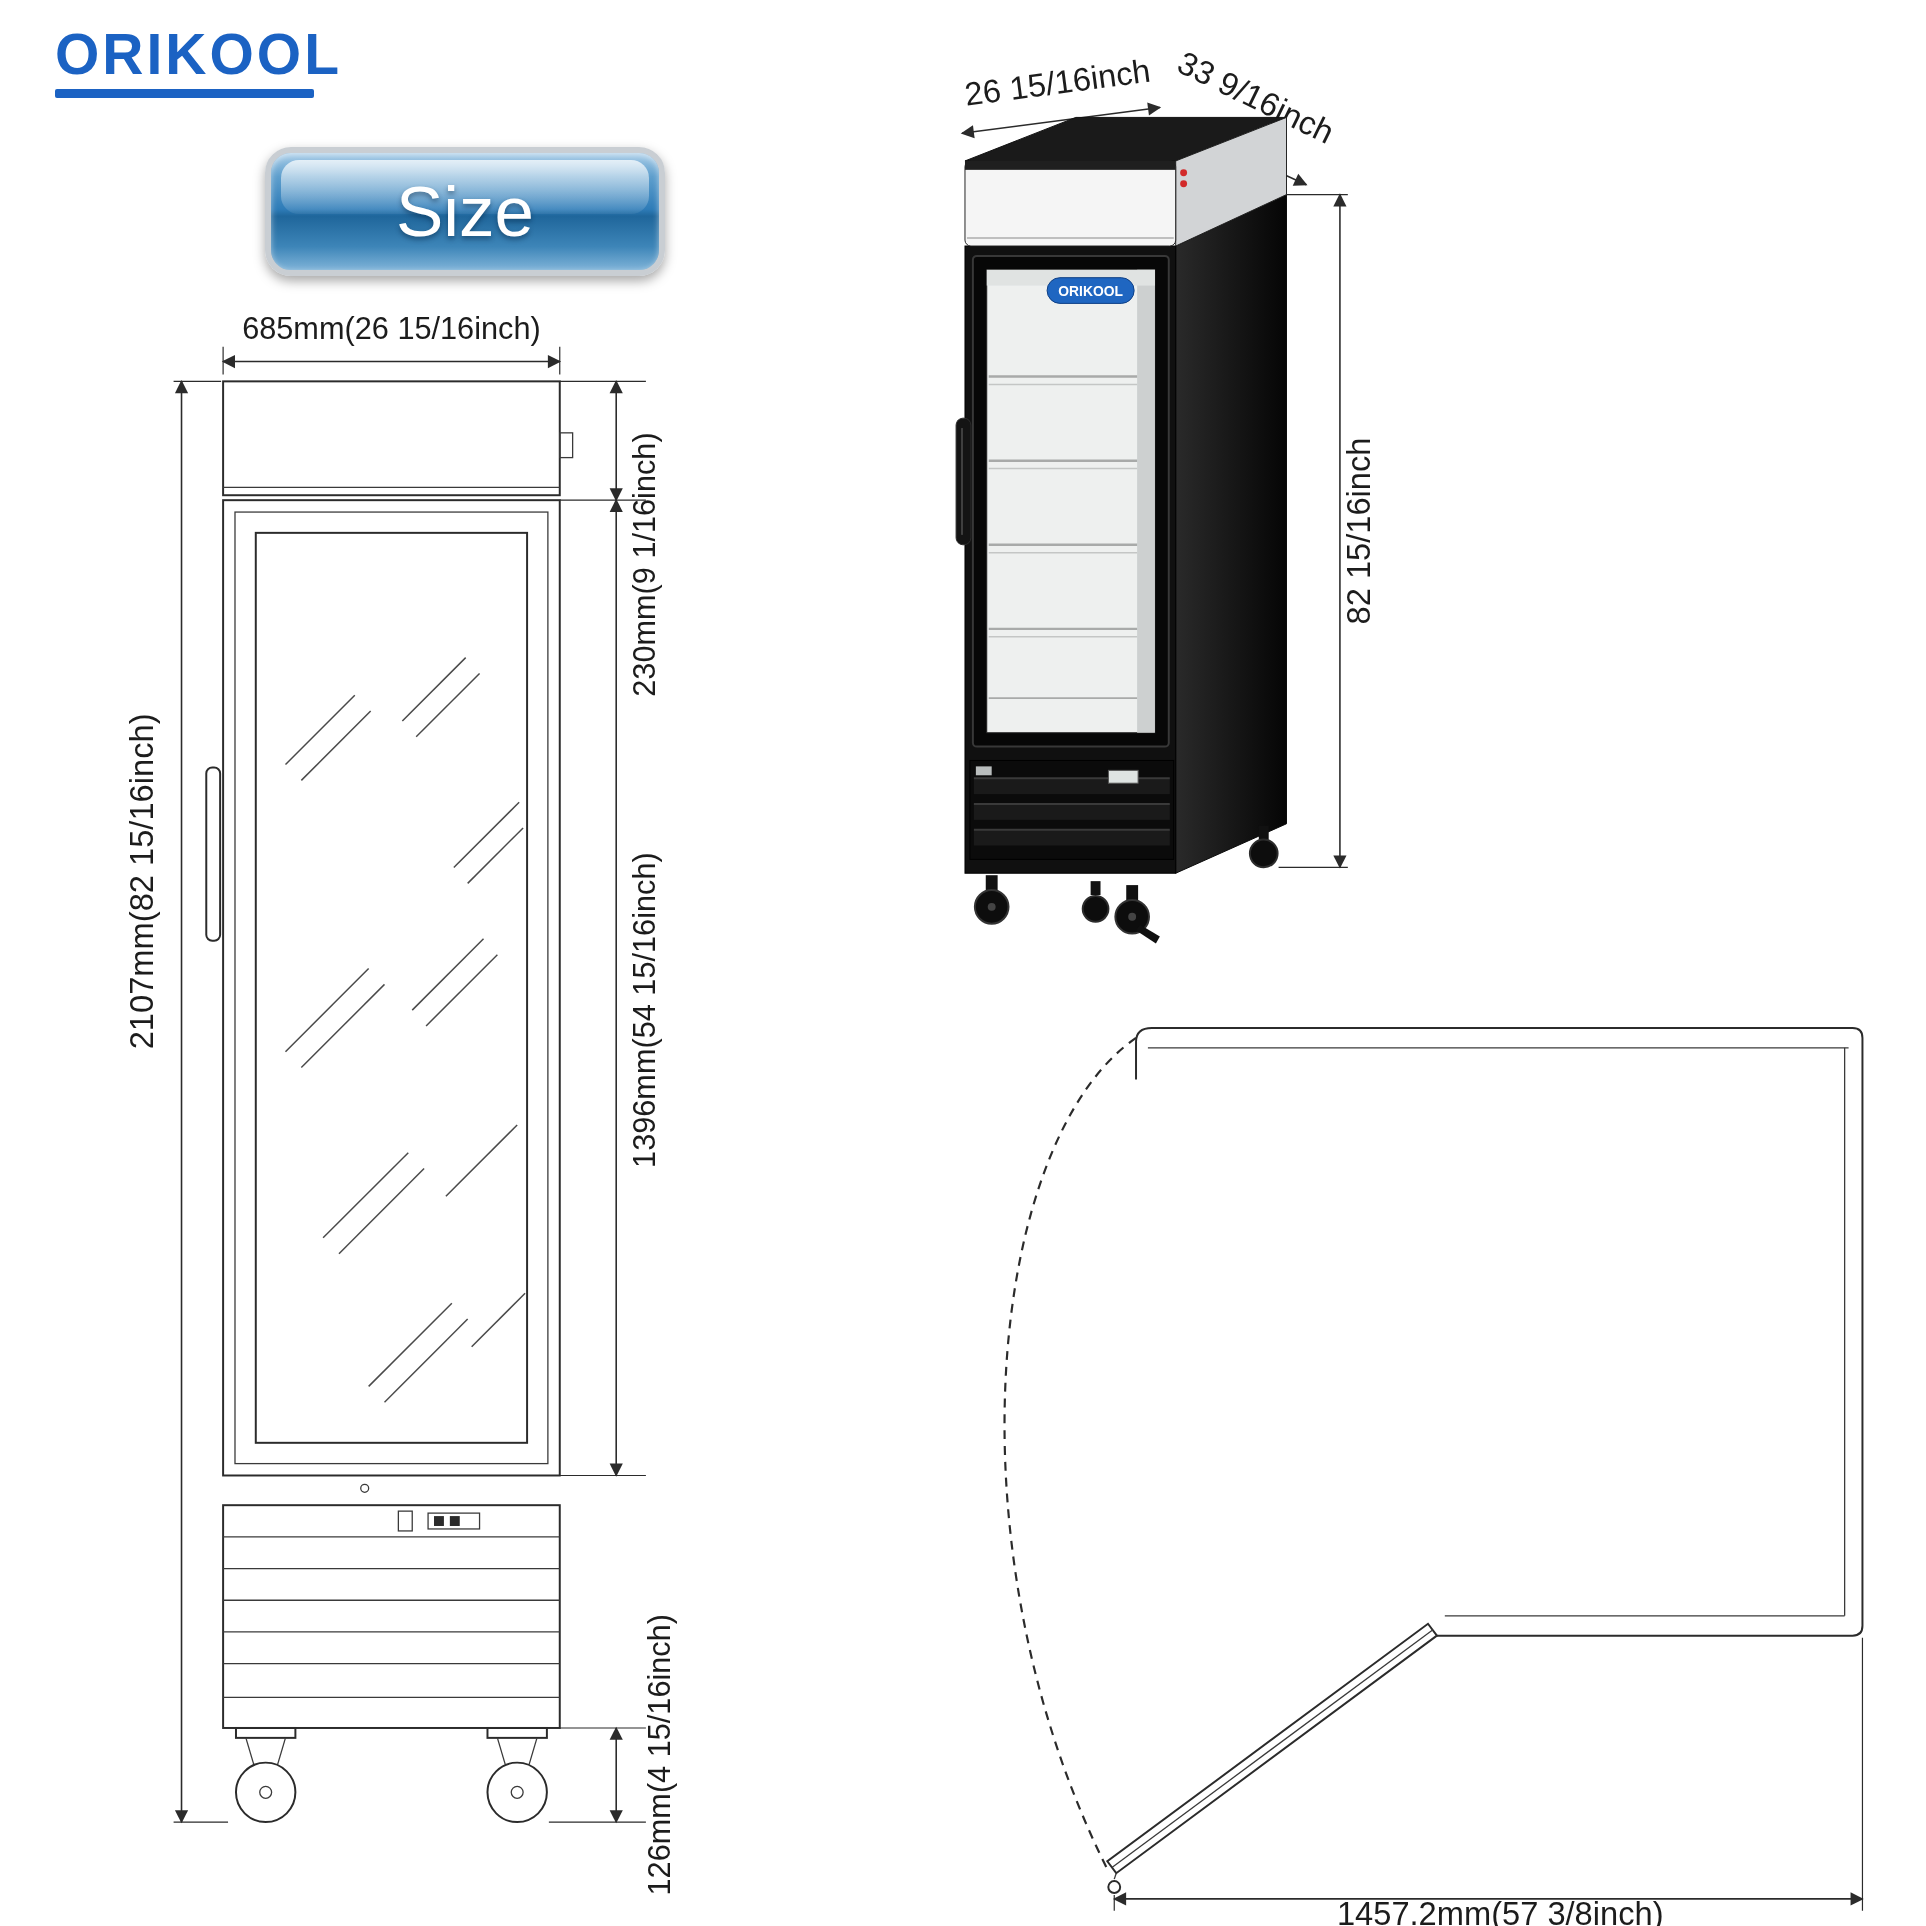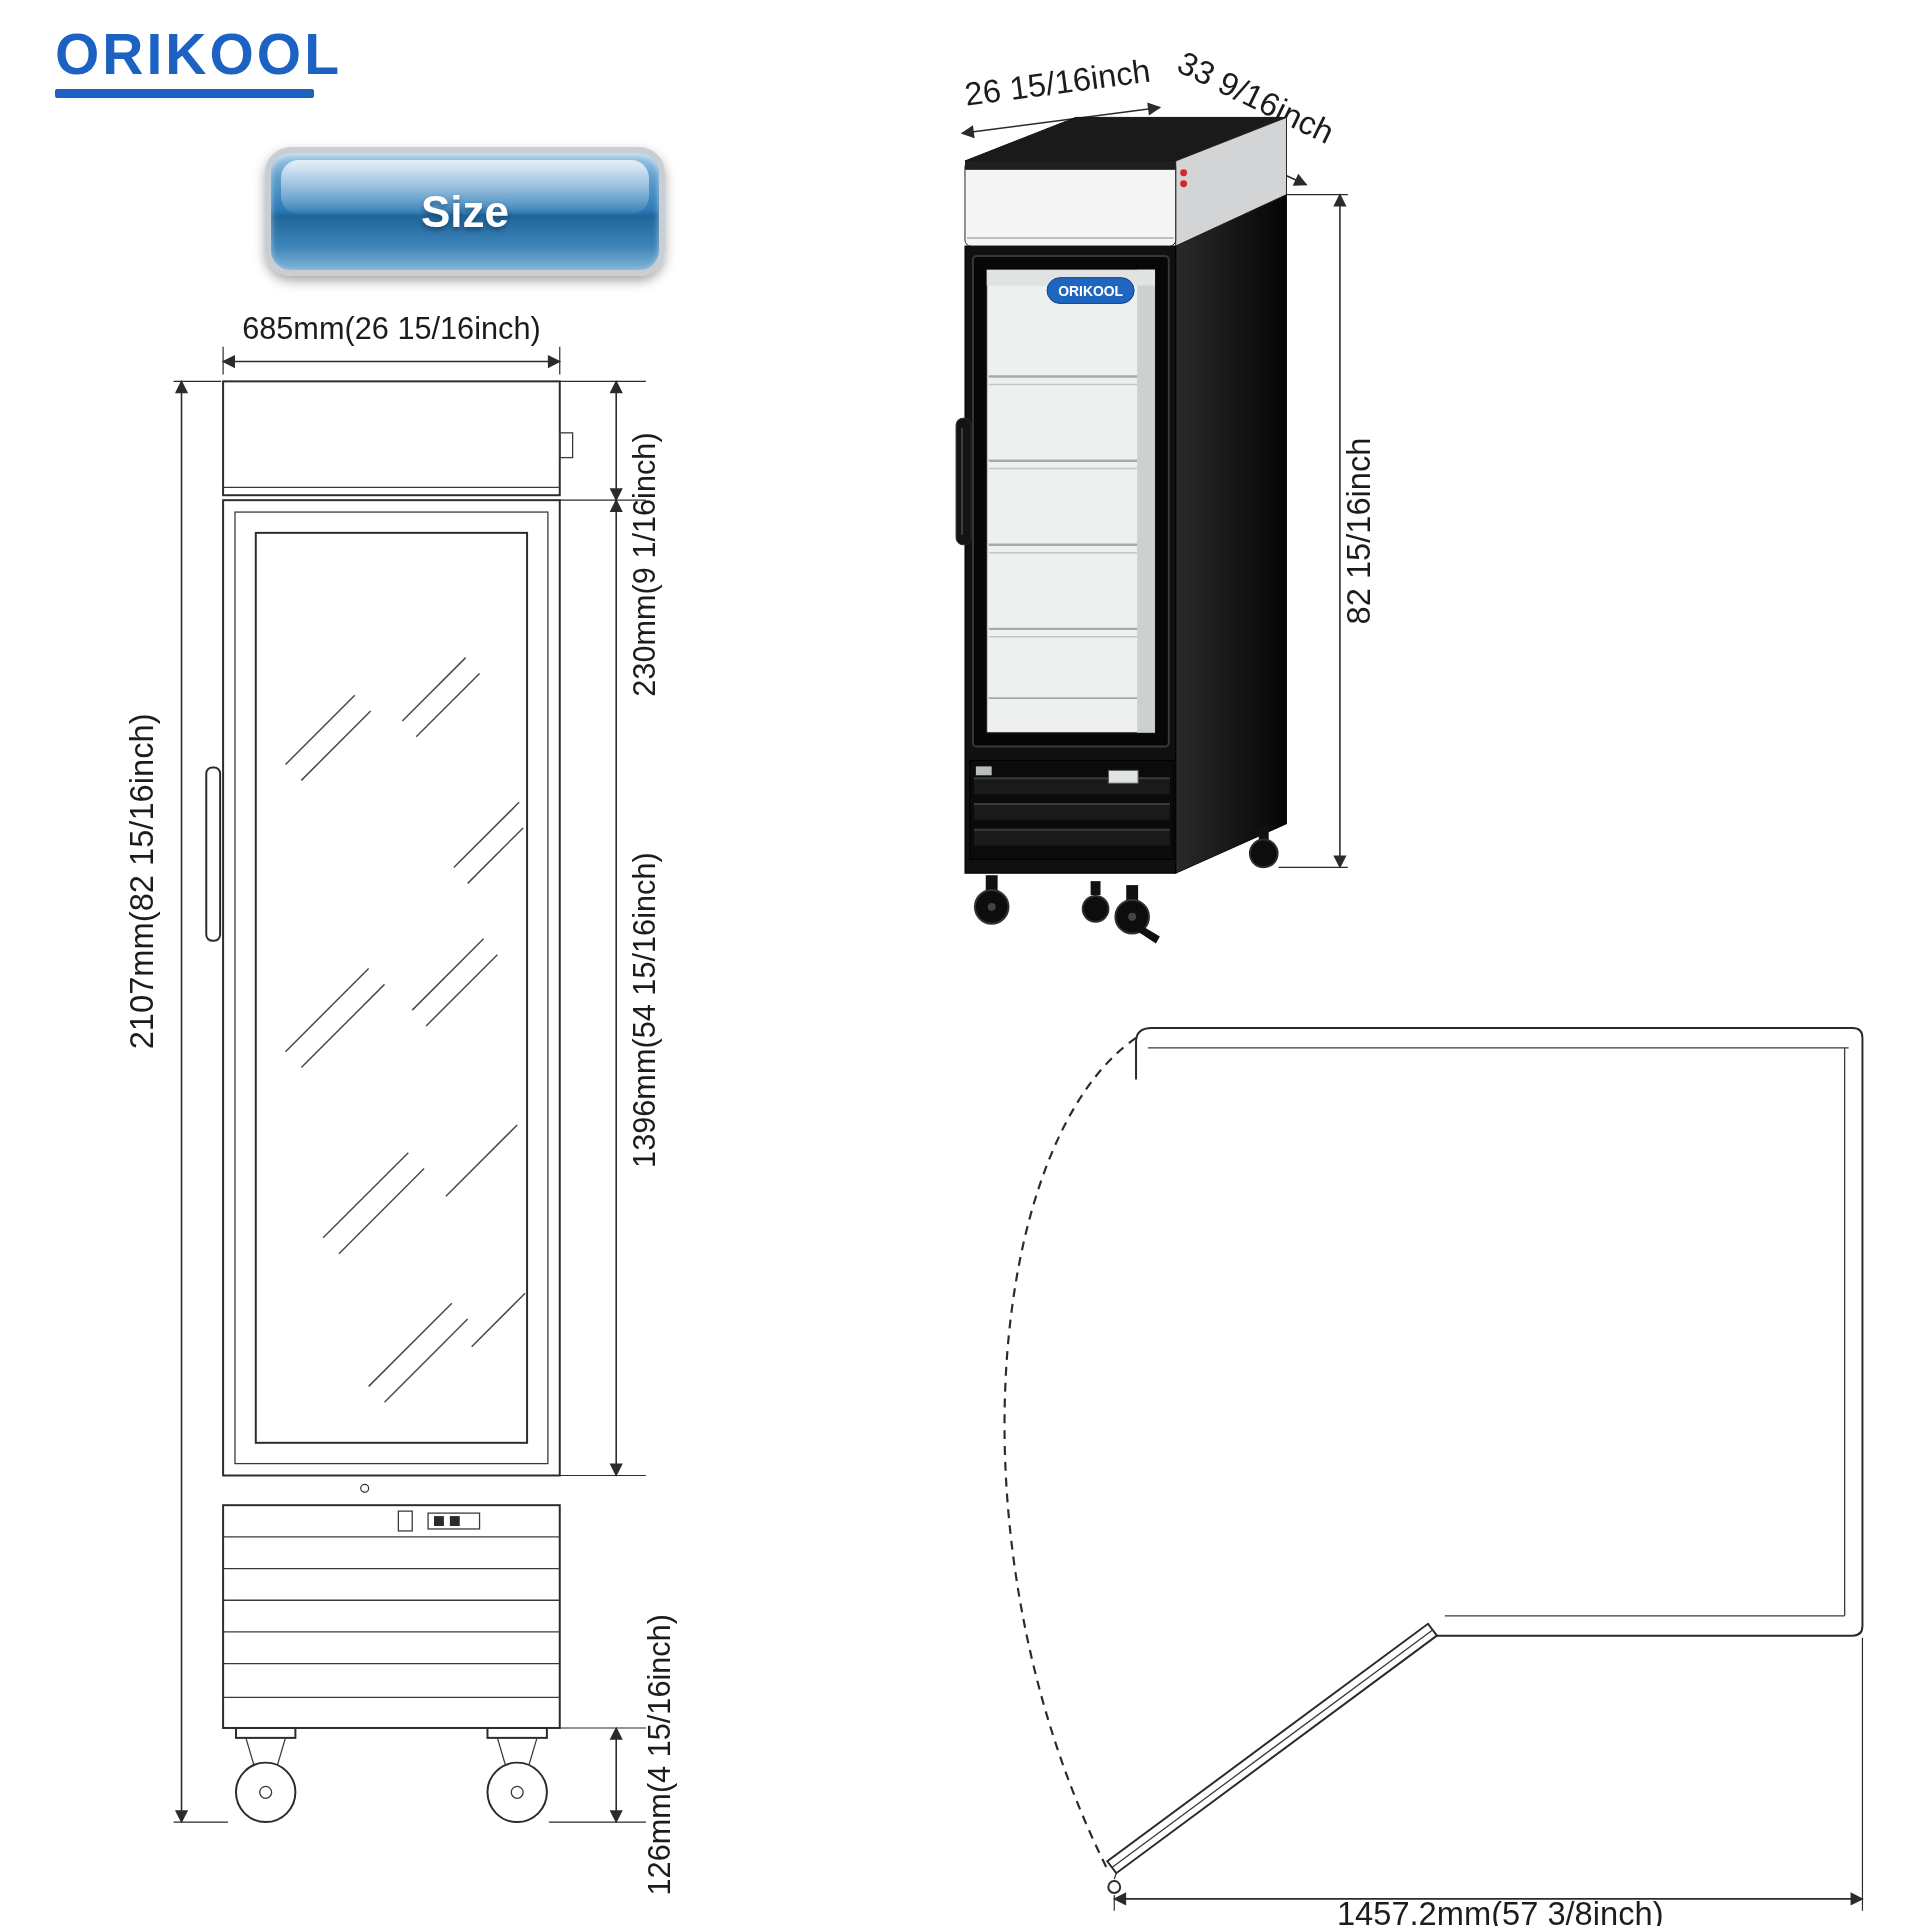--- a/index.html
+++ b/index.html
@@ -12,21 +12,21 @@
   .logo-underline{width:259px;height:9px;background:#1b62c3;margin-top:6px;border-radius:2px;}
 
   
   .size-badge{position:absolute;left:265px;top:147px;width:388px;height:117px;border-radius:26px;
     background:linear-gradient(180deg,#a9cde8 0%,#5f9fcd 20%,#2e7cb8 48%,#1f669b 54%,#3d85b8 80%,#7fb3d8 100%);
     border:6px solid #c9ced3;
     box-shadow:0 5px 12px rgba(0,0,0,.35), inset 0 2px 6px rgba(255,255,255,.55);
     display:flex;align-items:center;justify-content:center;}
   .size-badge::before{content:"";position:absolute;left:10px;right:10px;top:7px;height:46%;
     border-radius:18px;background:linear-gradient(180deg,rgba(255,255,255,.75),rgba(255,255,255,.06));}
-  .size-badge span{position:relative;color:#fff;font-size:44px;font-weight:700;
+  .size-badge span{position:relative;color:#fff;font-size:71px;font-weight:400;
     text-shadow:0 3px 5px rgba(0,30,60,.45);}
 
   svg{position:absolute;overflow:visible;}
   svg text{font-family:"Liberation Sans",sans-serif;}
   .tl{stroke:#2b2b2b;stroke-width:2;fill:none;}
   .tlthin{stroke:#3a3a3a;stroke-width:1.3;fill:none;}
   .dim{stroke:#2b2b2b;stroke-width:1.6;fill:none;}
   .ext{stroke:#2b2b2b;stroke-width:1.2;fill:none;}
   .dimtext{font-size:31px;fill:#1c1c1c;}
   .dimtext-lg{font-size:33px;fill:#1c1c1c;}

